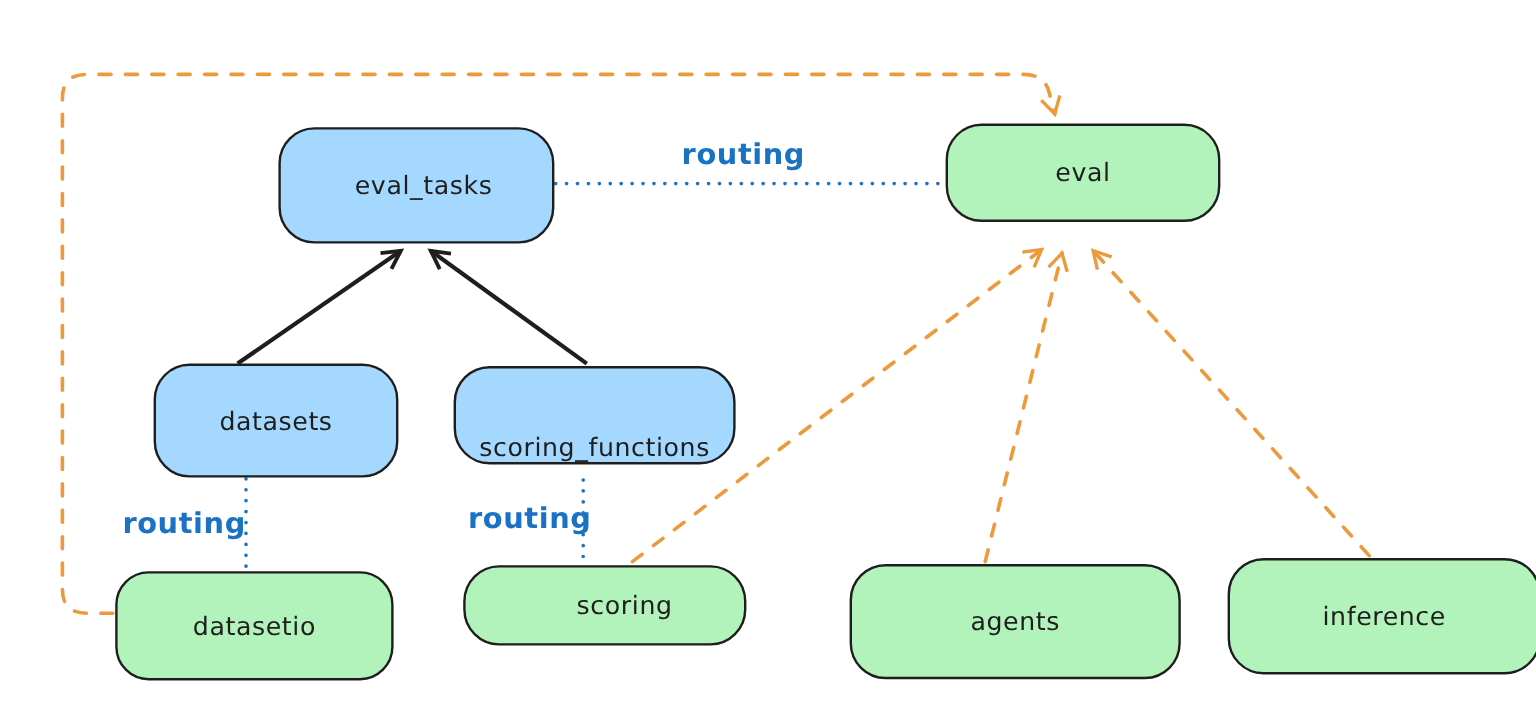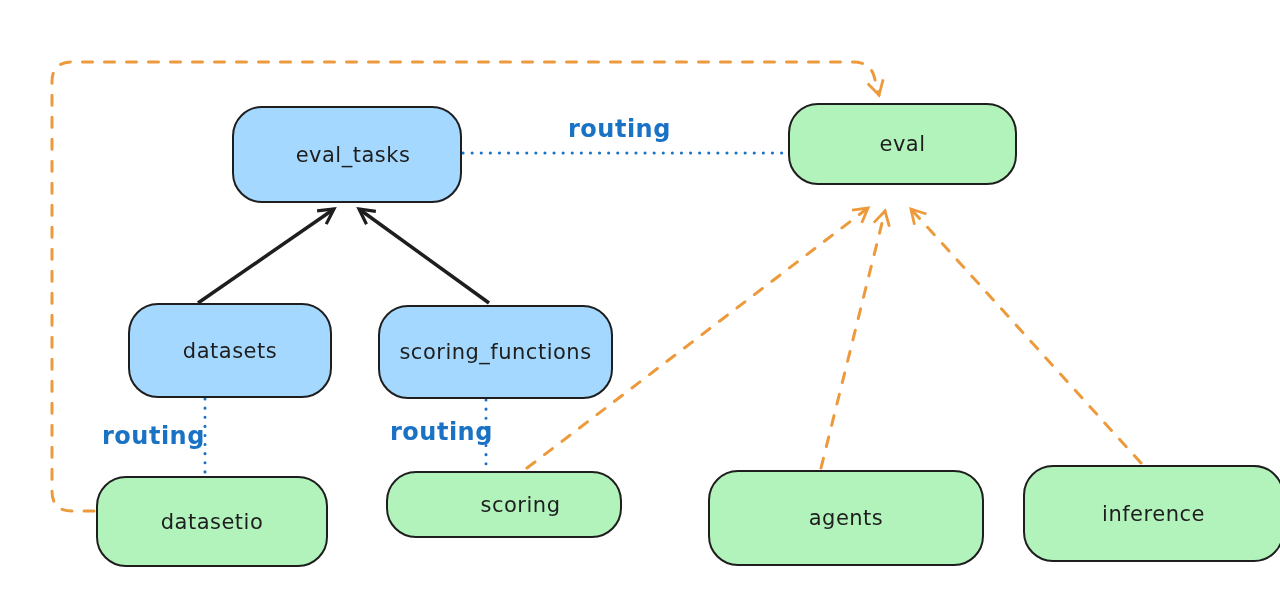--- a/index.html
+++ b/index.html
@@ -58,24 +58,24 @@
 
   <div class="node node-blue" style="left:232px;top:106px;width:230px;height:97px;padding-left:12px;">
     <span>eval_tasks</span>
   </div>
   <div class="node node-green" style="left:788px;top:103px;width:229px;height:82px;">
     <span>eval</span>
   </div>
   <div class="node node-blue" style="left:80px;top:303px;width:204px;height:95px;margin-left:48px;">
     <span>datasets</span>
   </div>
-  <div class="node node-blue" style="left:378px;top:305px;width:235px;height:94px;">
+  <div class="node node-blue" style="left:378px;top:305px;width:235px;height:82px;align-items:flex-end;">
     <span>scoring_functions</span>
   </div>
-  <div class="node node-green" style="left:96px;top:476px;width:232px;height:91px;">
+  <div class="node node-green" style="left:96px;top:476px;width:232px;height:91px;border-radius:28px;">
     <span>datasetio</span>
   </div>
   <div class="node node-green" style="left:386px;top:471px;width:236px;height:67px;padding-left:33px;">
     <span>scoring</span>
   </div>
   <div class="node node-green" style="left:708px;top:470px;width:276px;height:96px;">
     <span>agents</span>
   </div>
   <div class="node node-green" style="left:1023px;top:465px;width:261px;height:97px;">
     <span>inference</span>

